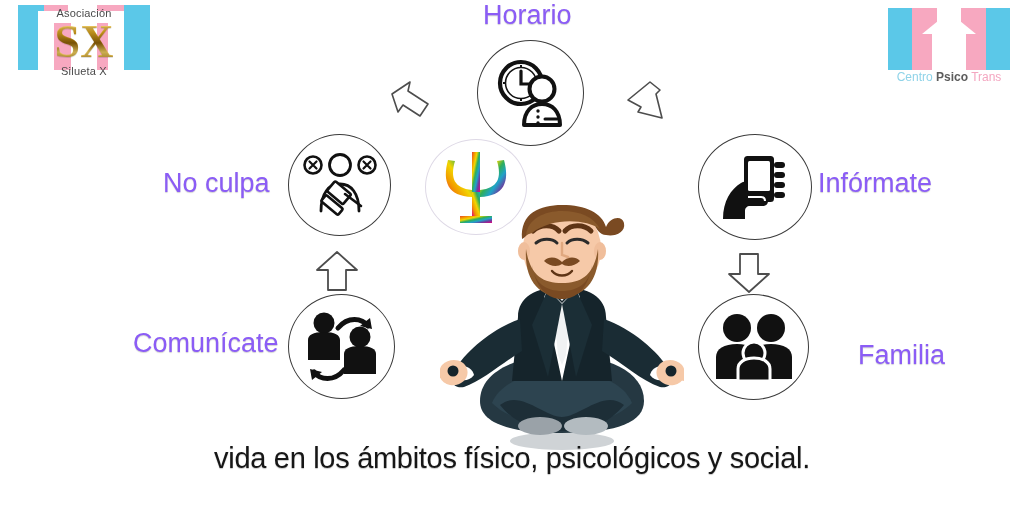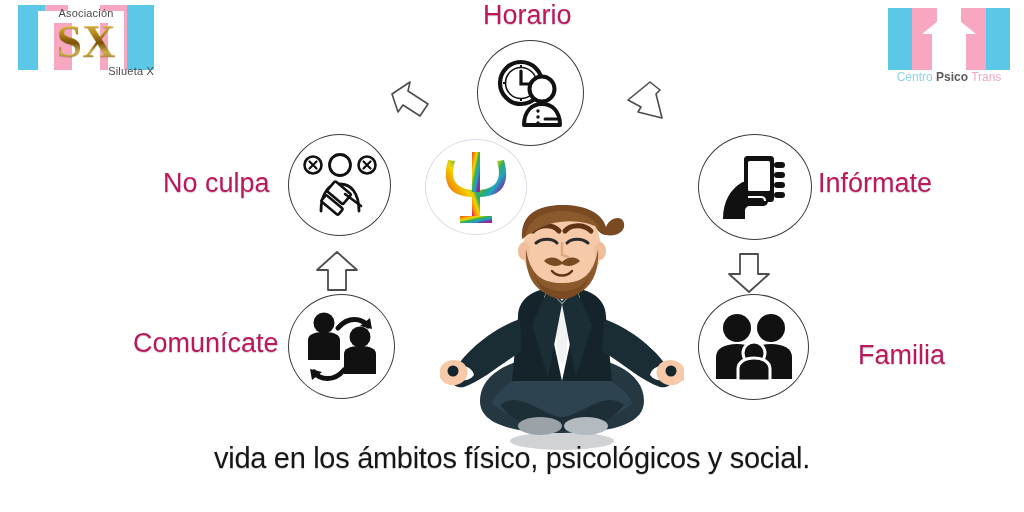--- a/index.html
+++ b/index.html
@@ -6,39 +6,39 @@
   body{
     width:1024px;height:512px;
     background:#ffffff;
     font-family:"Liberation Sans", sans-serif;
     overflow:hidden;
   }
   #stage{position:relative;width:1024px;height:512px;background:#fff;}
 
   
   .logo{position:absolute;}
-  #logo-left{left:18px;top:5px;width:136px;height:90px;}
+  #logo-left{left:18px;top:5px;width:116px;height:90px;padding-left:16px;}
   #logo-right{left:888px;top:8px;width:122px;height:86px;}
 
   .flag{position:absolute;left:0;top:0;width:100%;height:72%;display:flex;}
   .flag span{flex:1 1 0;height:100%;display:block;}
   .logo-caption{
     position:absolute;left:0;width:100%;text-align:center;
     font-size:10px;color:#4a4a4a;letter-spacing:.2px;
   }
   #logo-left .sx-word{
     position:absolute;left:0;top:14px;width:100%;text-align:center;
     font-family:Liberation Serif, serif;
     font-size:46px;font-weight:bold;line-height:46px;
     background:linear-gradient(180deg,#f6e6a8 0%,#d8a520 28%,#8a5d07 52%,#e7c65c 72%,#9b6d10 100%);
     -webkit-background-clip:text;background-clip:text;color:transparent;
     text-shadow:0 1px 0 rgba(0,0,0,.12);
   }
   #logo-left .top-word{top:2px;font-size:11px;}
-  #logo-left .bot-word{top:60px;font-size:11px;text-align:right;}
+  #logo-left .bot-word{top:60px;font-size:11px;}
 
   .house{
     position:absolute;left:50%;top:4px;transform:translateX(-50%);
     width:54px;height:62px;
   }
   #logo-right .rt-caption{
     position:absolute;left:0;top:62px;width:100%;text-align:center;
     font-size:12px;white-space:nowrap;
   }
   .c-centro{color:#8fd3e8;}
@@ -47,21 +47,21 @@
 
   
   .node{position:absolute;}
   .ncircle{
     position:absolute;border:1.4px solid #3b3b3b;border-radius:50%;
     background:#fff;box-sizing:border-box;
     display:flex;align-items:center;justify-content:center;
   }
   .nlabel{
     position:absolute;white-space:nowrap;
-    font-size:27px;color:#be185d;font-weight:400;
+    font-size:27px;color:#8b5cf6;font-weight:400;
     text-shadow:0 1px 1px rgba(0,0,0,.18);
   }
 
   #node-horario .ncircle{left:477px;top:40px;width:107px;height:106px;}
   #node-horario .nlabel{left:483px;top:0px;}
 
   #node-noculpa .ncircle{left:288px;top:134px;width:103px;height:102px;}
   #node-noculpa .nlabel{left:163px;top:168px;}
 
   #node-comunicate .ncircle{left:288px;top:294px;width:107px;height:105px;}

